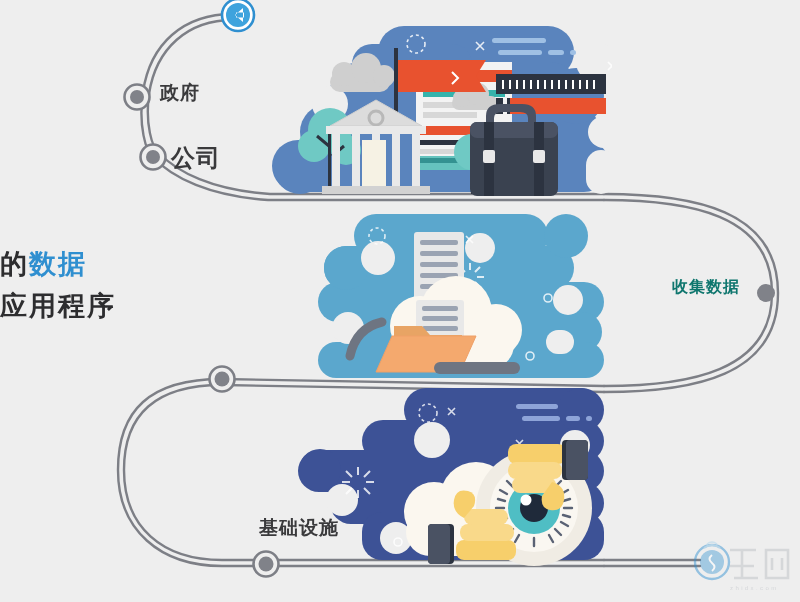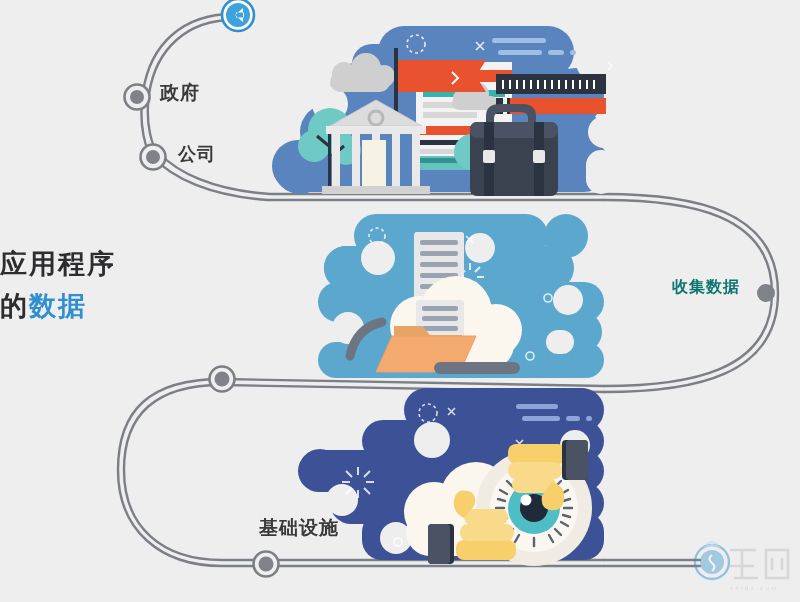--- a/index.html
+++ b/index.html
@@ -15,21 +15,21 @@
   .lbl-dark{color:#3a3a3c;}
   .lbl-blue{color:#0f766e;}
 
   #title{position:absolute;left:0;top:243;}
   #title .ln{font-size:27px;font-weight:bold;letter-spacing:2px;line-height:42px;}
   #t1{color:#2d2d2f;}
   #t2a{color:#2d2d2f;}
   #t2b{color:#2f8fd0;}
 
   #lbl-gov{left:160px;top:80px;font-size:19px;}
-  #lbl-com{left:178px;top:142px;font-size:18px;}
+  #lbl-com{left:171px;top:142px;font-size:24px;}
   #lbl-collect{left:672px;top:277px;font-size:16px;}
   #lbl-infra{left:222px;top:515px;font-size:19px;margin-left:37px;}
 
   #wm{position:absolute;right:6px;bottom:4px;width:104px;height:62px;opacity:.85;}
 </style>
 </head>
 <body>
 
 <svg id="stage" viewBox="0 0 800 602" xmlns="http://www.w3.org/2000/svg">
 
@@ -374,24 +374,24 @@
   </g>
 
   <g>
     <circle cx="238" cy="15" r="16" fill="#ffffff" stroke="#2f8fd0" stroke-width="2.6"></circle>
     <circle cx="238" cy="15" r="12" fill="#3ea3dd"></circle>
     <path d="M243 8 l-8 7 l8 7 z M236 12.5 h8 v5 h-8 z" fill="#ffffff"></path>
   </g>
 </svg>
 
 <div id="title" style="top:243px;">
-  <div class="ln" id="t1">应用程序</div>
   <div class="ln">
     <span id="t2a">的</span><span id="t2b">数据</span>
   </div>
+  <div class="ln" id="t1">应用程序</div>
 </div>
 
 <div class="lbl lbl-dark" id="lbl-gov">政府</div>
 
 <div class="lbl lbl-dark" id="lbl-com">公司</div>
 
 <div class="lbl lbl-blue" id="lbl-collect">收集数据</div>
 
 <div class="lbl lbl-dark" id="lbl-infra">基础设施</div>
 

